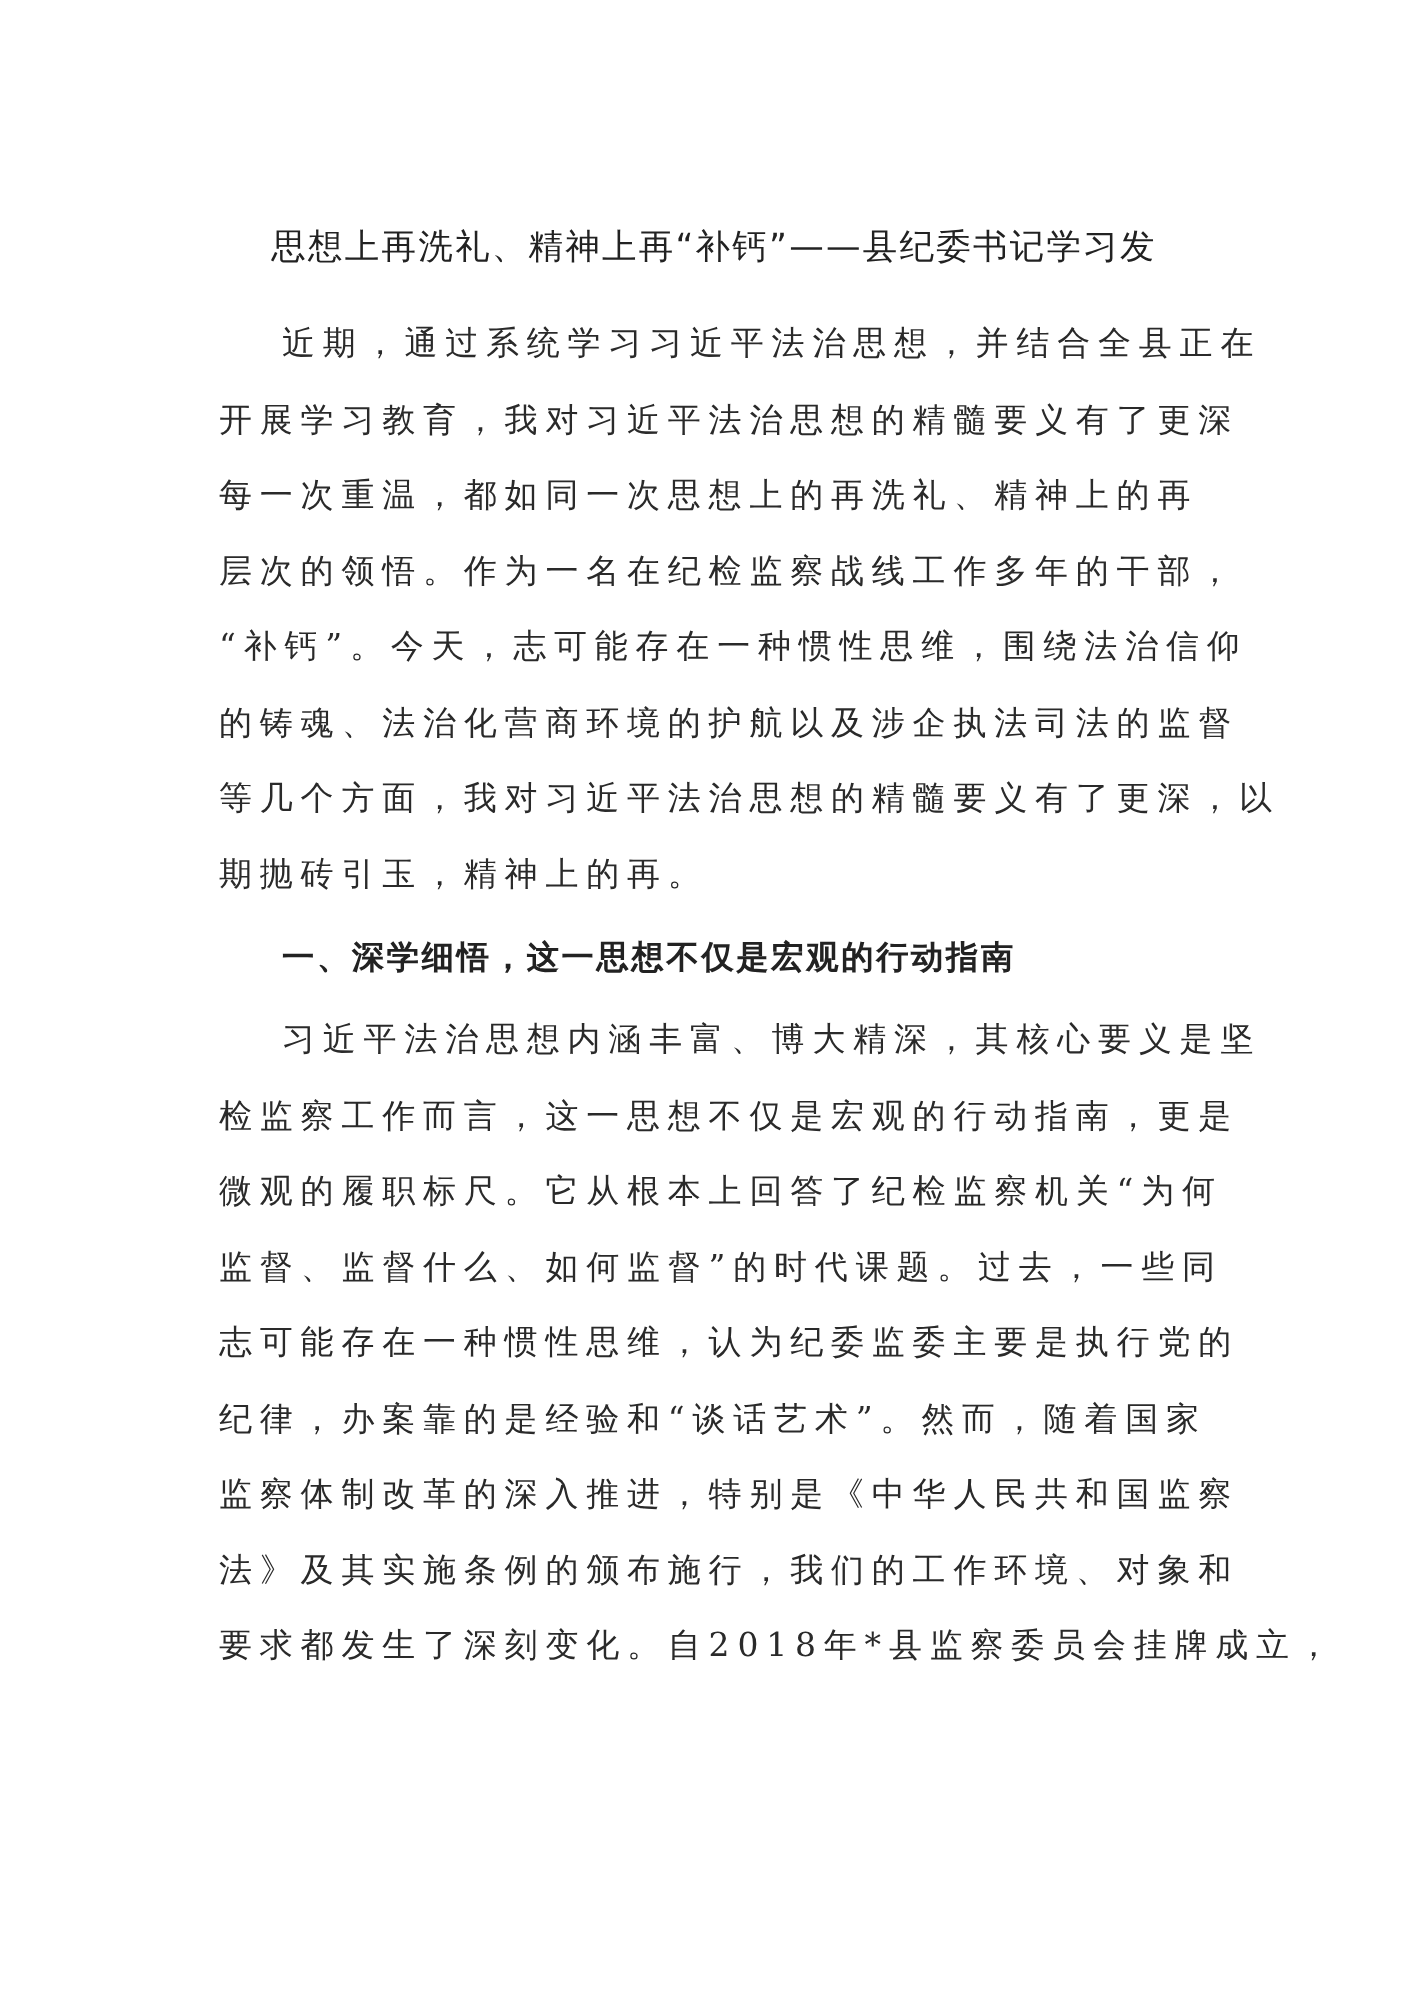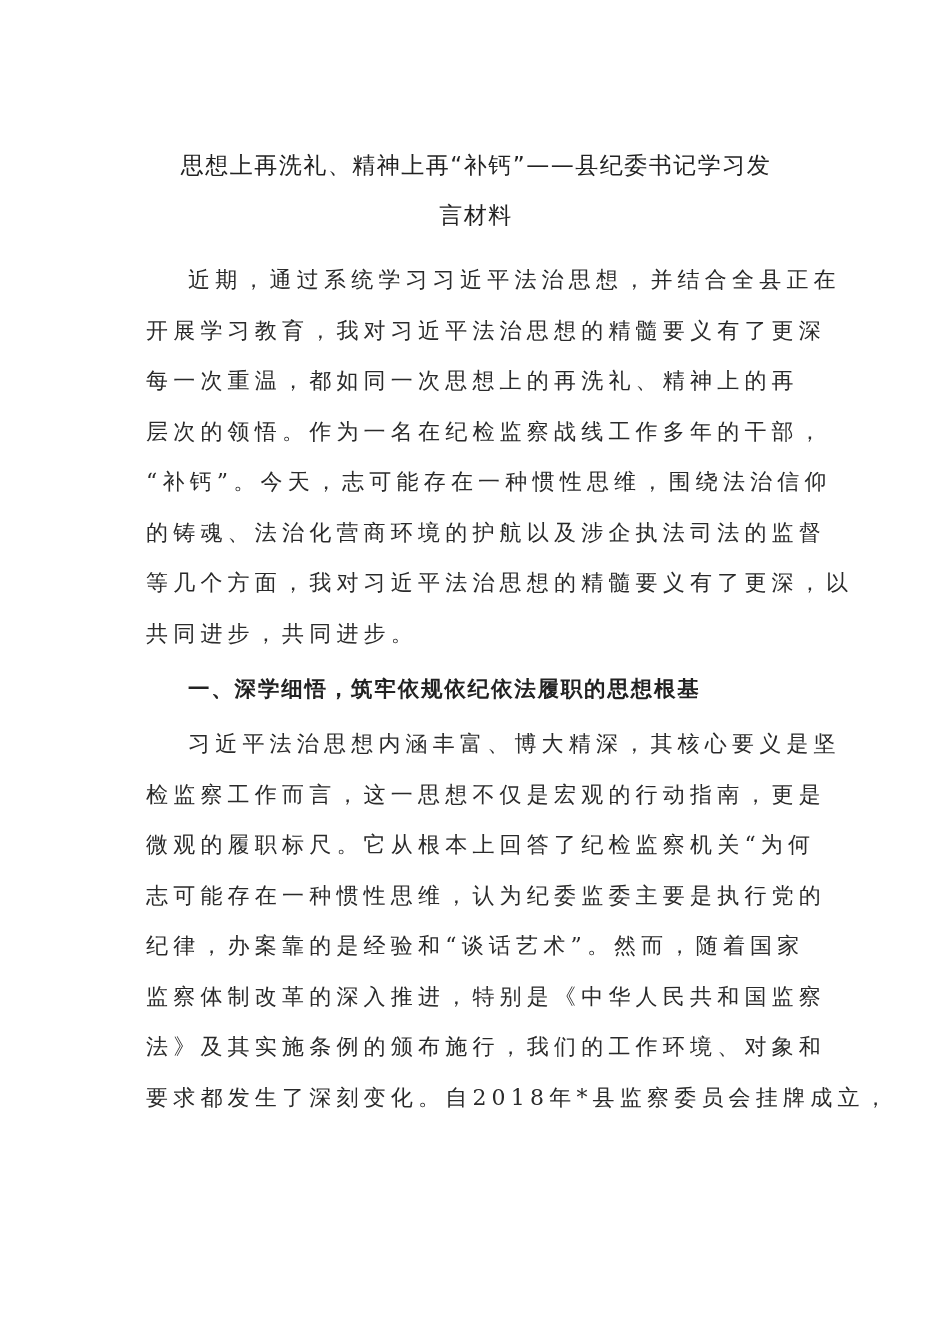--- a/index.html
+++ b/index.html
@@ -61,40 +61,40 @@
       color: #222;
     }
   </style>
 </head>
 <body>
 
 <div class="page">
 
   <h1 class="title">
     <span class="line">思想上再洗礼、精神上再“补钙”——县纪委书记学习发</span>
-    <span class="line">言材料</span>
   </h1>
 
   <p class="para">
     <span class="line indent">近期，通过系统学习习近平法治思想，并结合全县正在</span>
     <span class="line">开展学习教育，我对习近平法治思想的精髓要义有了更深</span>
     <span class="line">每一次重温，都如同一次思想上的再洗礼、精神上的再</span>
     <span class="line">层次的领悟。作为一名在纪检监察战线工作多年的干部，</span>
     <span class="line">“补钙”。今天，志可能存在一种惯性思维，围绕法治信仰</span>
     <span class="line">的铸魂、法治化营商环境的护航以及涉企执法司法的监督</span>
     <span class="line">等几个方面，我对习近平法治思想的精髓要义有了更深，以</span>
-    <span class="line">共同进步，共同进步。</span>
+    <span class="line">期抛砖引玉，精神上的再。</span>
   </p>
 
-  <h2 class="heading">一、深学细悟，筑牢依规依纪依法履职的思想根基</h2>
+  <h2 class="heading">一、深学细悟，这一思想不仅是宏观的行动指南</h2>
 
   <p class="para">
     <span class="line indent">习近平法治思想内涵丰富、博大精深，其核心要义是坚</span>
     <span class="line">检监察工作而言，这一思想不仅是宏观的行动指南，更是</span>
     <span class="line">微观的履职标尺。它从根本上回答了纪检监察机关“为何</span>
+    <span class="line">监督、监督什么、如何监督”的时代课题。过去，一些同</span>
     <span class="line">志可能存在一种惯性思维，认为纪委监委主要是执行党的</span>
     <span class="line">纪律，办案靠的是经验和“谈话艺术”。然而，随着国家</span>
     <span class="line">监察体制改革的深入推进，特别是《中华人民共和国监察</span>
     <span class="line">法》及其实施条例的颁布施行，我们的工作环境、对象和</span>
     <span class="line">要求都发生了深刻变化。自2018年*县监察委员会挂牌成立，</span>
   </p>
 
 </div>
 
 </body></html>

